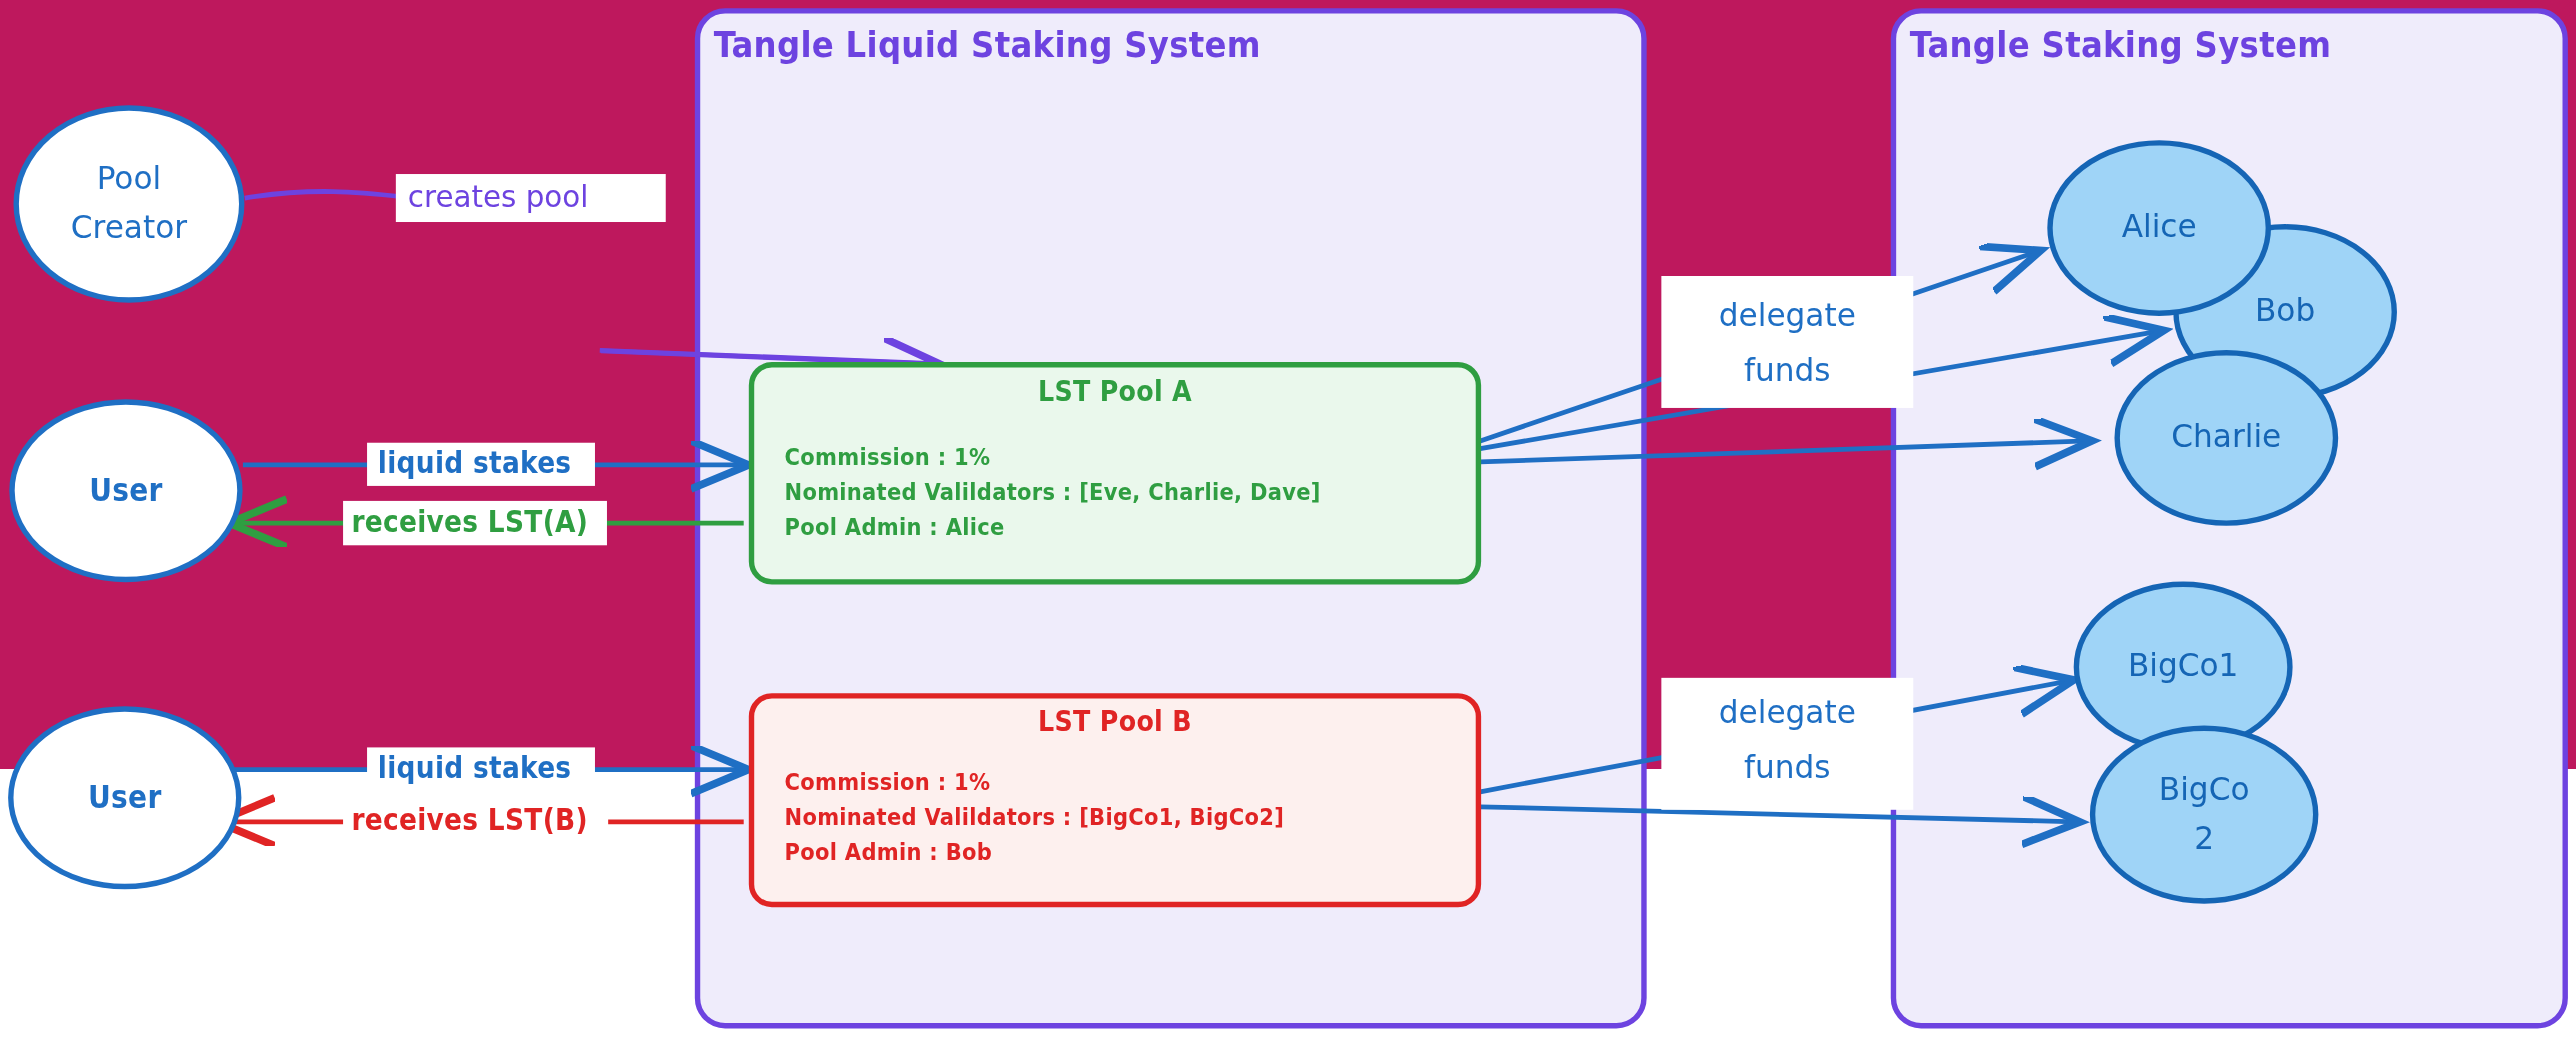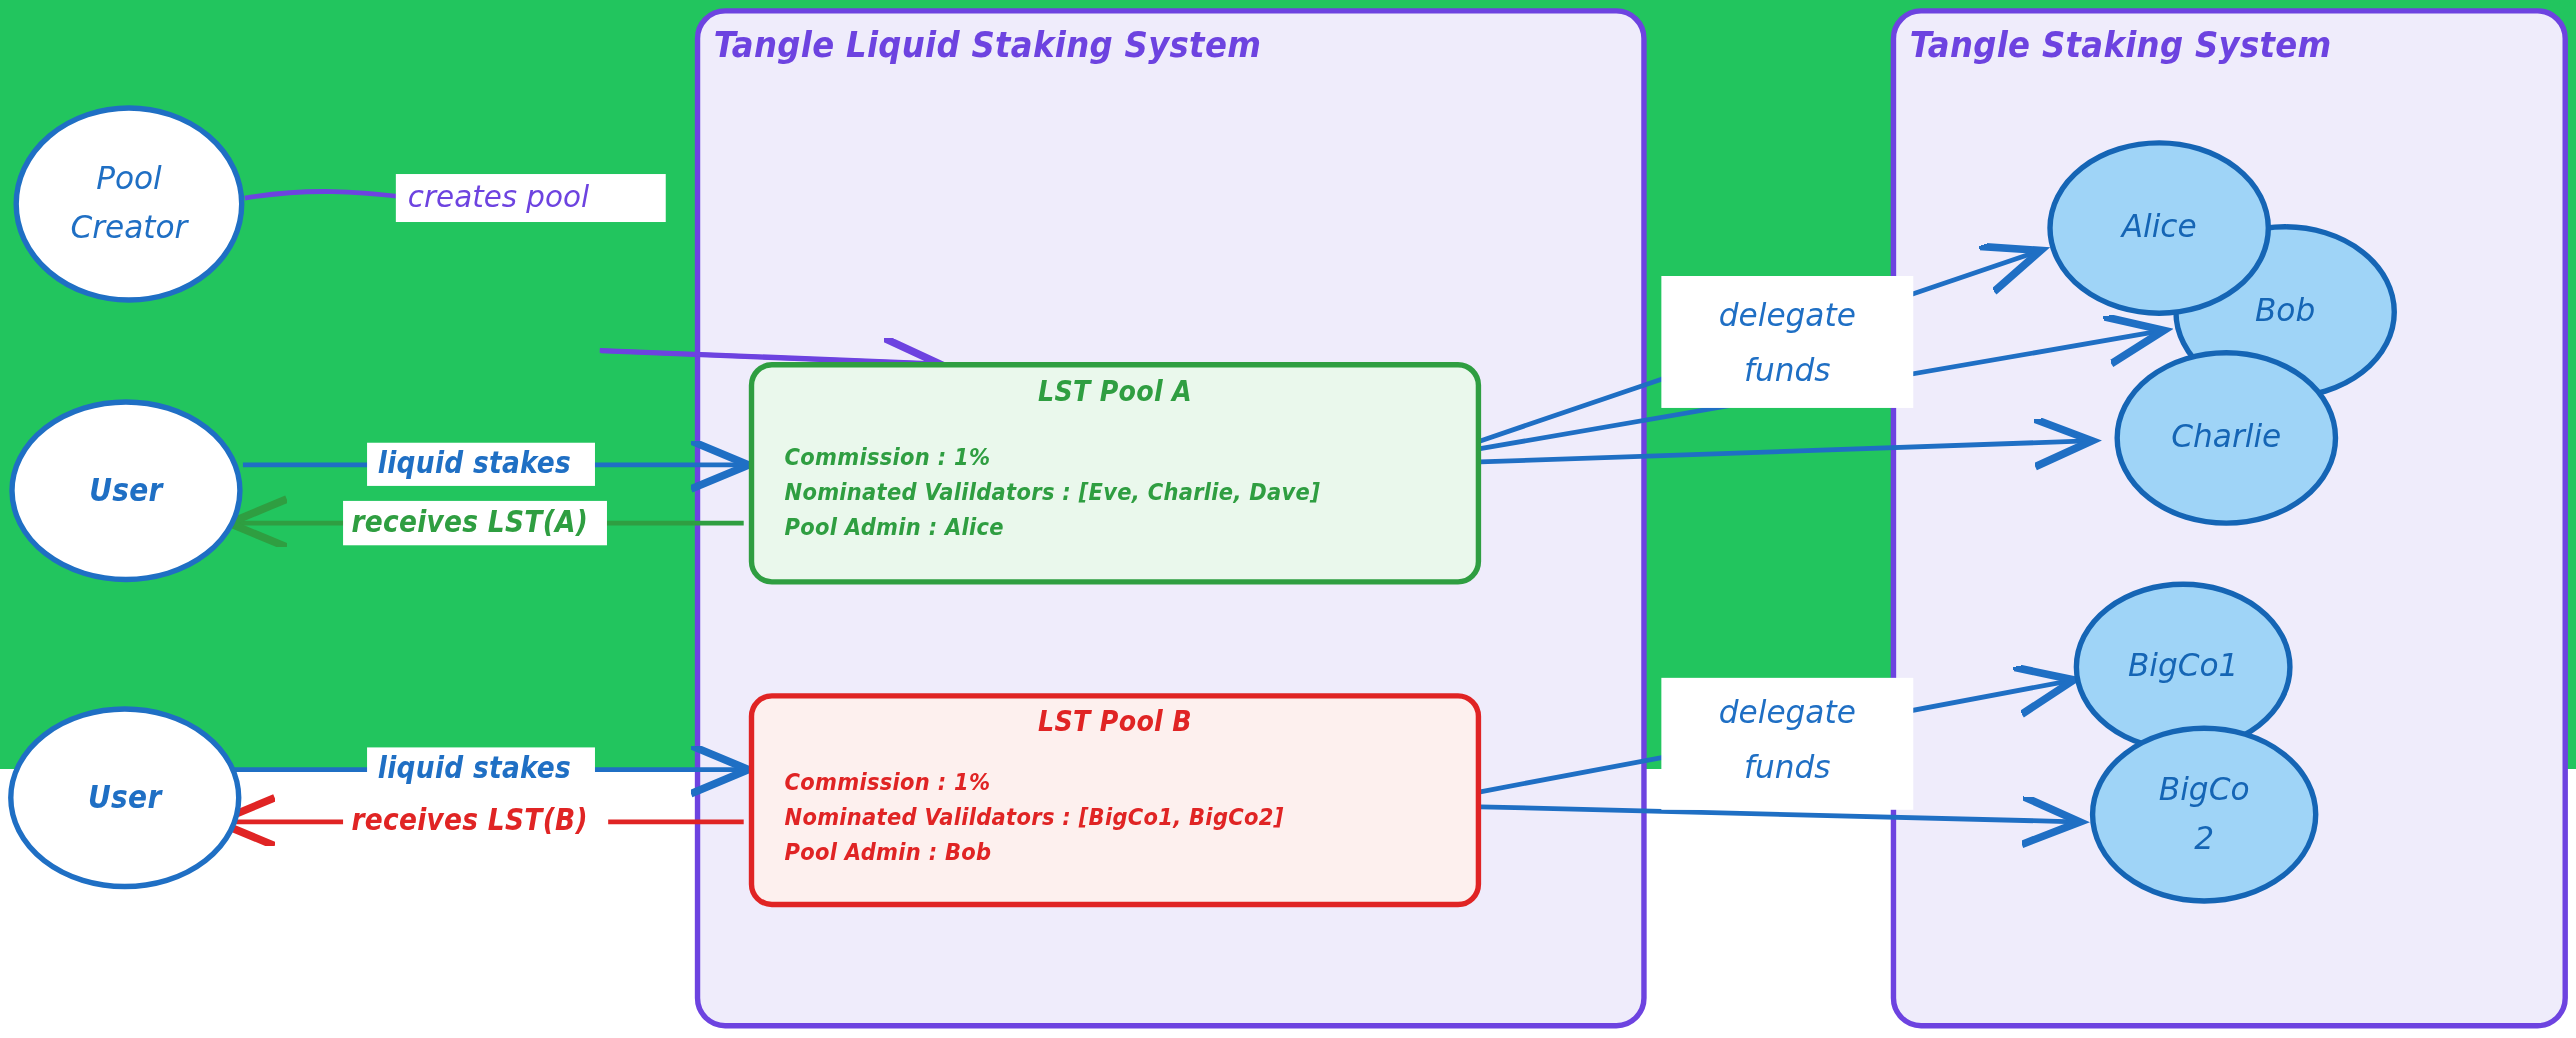--- a/index.html
+++ b/index.html
@@ -1,18 +1,18 @@
 <!DOCTYPE html>
 <html style="font-size:9.6px"><head>
 <meta charset="utf-8">
 <style>
   html,body{margin:0;padding:0;background:#ffffff;}
   body{width:2576px;height:1039px;overflow:hidden;
        font-family:"DejaVu Sans",sans-serif;}
-  #stage{position:relative;width:2576px;height:769px;background:#22c55e;font-style:italic;}
+  #stage{position:relative;width:2576px;height:769px;background:#be185d;}
   svg.layer{position:absolute;left:0;top:0;width:2576px;height:1039px;overflow:visible;}
 
   
   .hand-cond{font-family:"DejaVu Sans Condensed","DejaVu Sans",sans-serif;
              font-weight:700;letter-spacing:.5px;}
   .hand-round{font-family:"DejaVu Sans",sans-serif;font-weight:400;}
 
   text{dominant-baseline:middle;}
   .sub-title{font-size:60px;fill:#6d43e0;}
   .node-label{font-size:52px;fill:#1f6fc4;}

